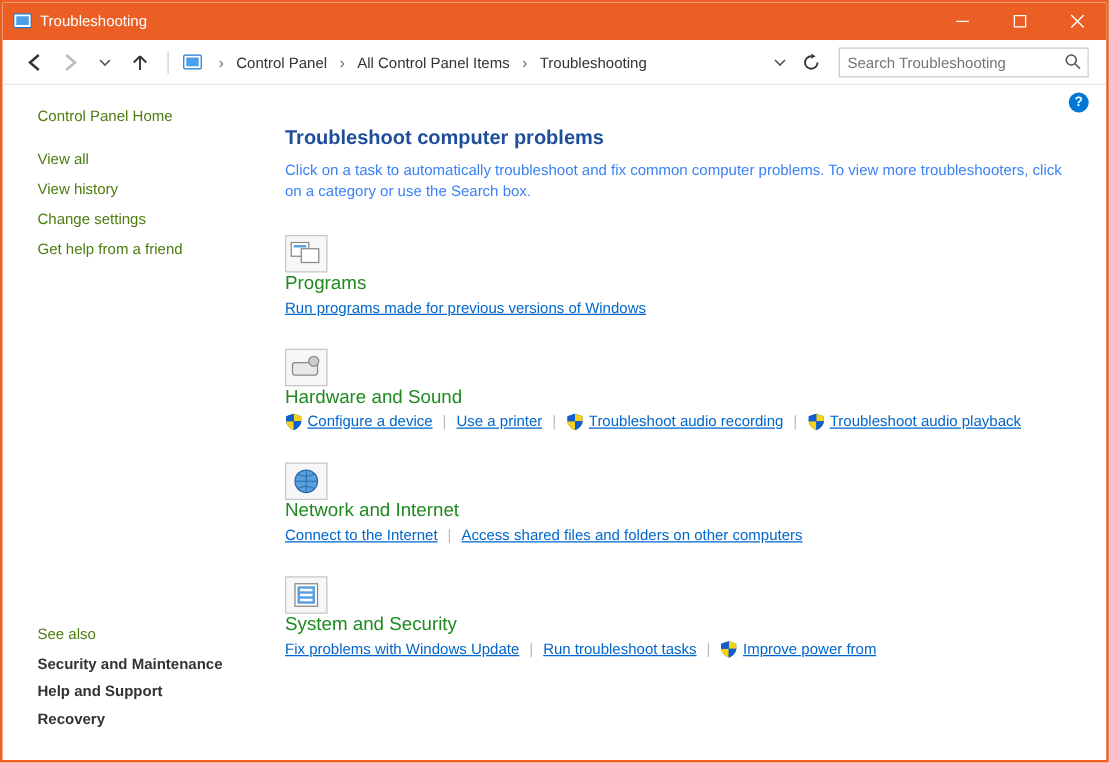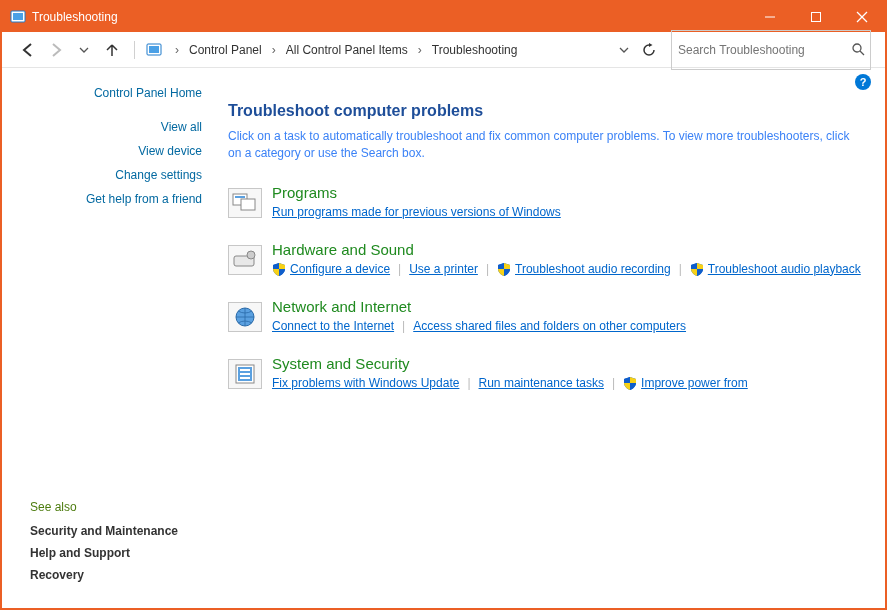--- a/index.html
+++ b/index.html
@@ -55,38 +55,38 @@
     margin-right: 4px;
   }
   .crumb, .crumb-chev {
     color:#333; padding:2px 4px;
   }
   .crumb-chev { color:#666; padding:2px 2px; }
   .addr-spacer { flex:1; }
   .addr-drop { width:18px; display:inline-flex; justify-content:center; color:#555; }
   .refresh { width:24px; display:inline-flex; justify-content:center; color:#333; margin-right:6px; }
   .searchbox {
-    width: 200px; height: 40px;
+    width: 200px; height: 24px;
     border: 1px solid #ccc;
     display:flex; align-items:center;
     padding:0 4px;
   }
   .searchbox input {
     flex:1; border:0; outline:0; font-size:12px;
     background:transparent; color:#777;
   }
   .searchbox .searchicon { color:#555; width:16px; display:inline-flex; justify-content:center; }
 
   .content { display:flex; height: calc(610px - 32px - 36px - 2px); }
   .sidebar {
     width: 200px;
     padding: 18px 0 18px 28px;
     display:flex; flex-direction:column;
   }
-  .link-cp { color:#0369a1; cursor:pointer; font-size:12px;text-align:right; }
+  .link-cp { color:#4d7c0f; cursor:pointer; font-size:12px; }
   .link-dark { color:#333; cursor:pointer; font-size:12px;font-weight:bold; }
   .cp-home { margin-bottom: 20px; }
   .sidebar-item { margin-bottom: 10px; }
   .see-also-block { margin-top:auto; }
   .see-also-label { color:#4d7c0f; margin-bottom:10px; }
   .see-also-item { margin-bottom: 8px; }
 
   .main {
     flex:1;
     padding: 18px 20px 18px 26px;
@@ -98,21 +98,21 @@
     background:#0078D7; color:#fff;
     font-size:11px; font-weight:bold;
     display:inline-flex; align-items:center; justify-content:center;
   }
   .main h1 {
     color:#1E4E99; font-weight:700;
     font-size:16px; margin:16px 0 8px 0;
   }
   .main .intro { color:#3b82f6; margin-bottom:22px; line-height:1.4; }
 
-  .category { display:flex; margin-bottom:22px; }
+  .category { display:flex; margin-bottom:22px;flex-direction:column; }
   .cat-icon {
     width: 34px; height: 30px;
     margin-right: 10px; margin-top:4px;
     border:1px solid #c7c7c7; background:#f7f7f7;
     display:inline-flex; align-items:center; justify-content:center;
     flex-shrink:0;
   }
   .cat-body { flex:1; }
   .cat-title {
     color:#1F8A1F; font-size:15px;
@@ -217,21 +217,21 @@
     </span>
   </div>
 </div>
 
 <div class="content">
 
   <div class="sidebar">
     <div class="link-cp cp-home">Control Panel Home</div>
 
     <div class="link-cp sidebar-item">View all</div>
-    <div class="link-cp sidebar-item">View device</div>
+    <div class="link-cp sidebar-item">View history</div>
     <div class="link-cp sidebar-item">Change settings</div>
     <div class="link-cp sidebar-item">Get help from a friend</div>
 
     <div class="see-also-block">
       <div class="see-also-label">See also</div>
       <div class="link-dark see-also-item">Security and Maintenance</div>
       <div class="link-dark see-also-item">Help and Support</div>
       <div class="link-dark see-also-item">Recovery</div>
     </div>
   </div>
@@ -336,21 +336,21 @@
             </svg>
           </span>
       <div class="cat-body">
         <div class="cat-title">System and Security</div>
         <div class="cat-links">
               <span class="tlink">
                 <span>Fix problems with Windows Update</span>
               </span>
               <span class="vsep">|</span>
               <span class="tlink">
-                <span>Run maintenance tasks</span>
+                <span>Run troubleshoot tasks</span>
               </span>
               <span class="vsep">|</span>
               <span class="tlink">
                 <span class="shield">
                   <svg width="14" height="14" viewBox="0 0 14 14">
                     <use href="#shield-g"></use>
                   </svg>
                 </span>
                 <span>Improve power from</span>
               </span>

